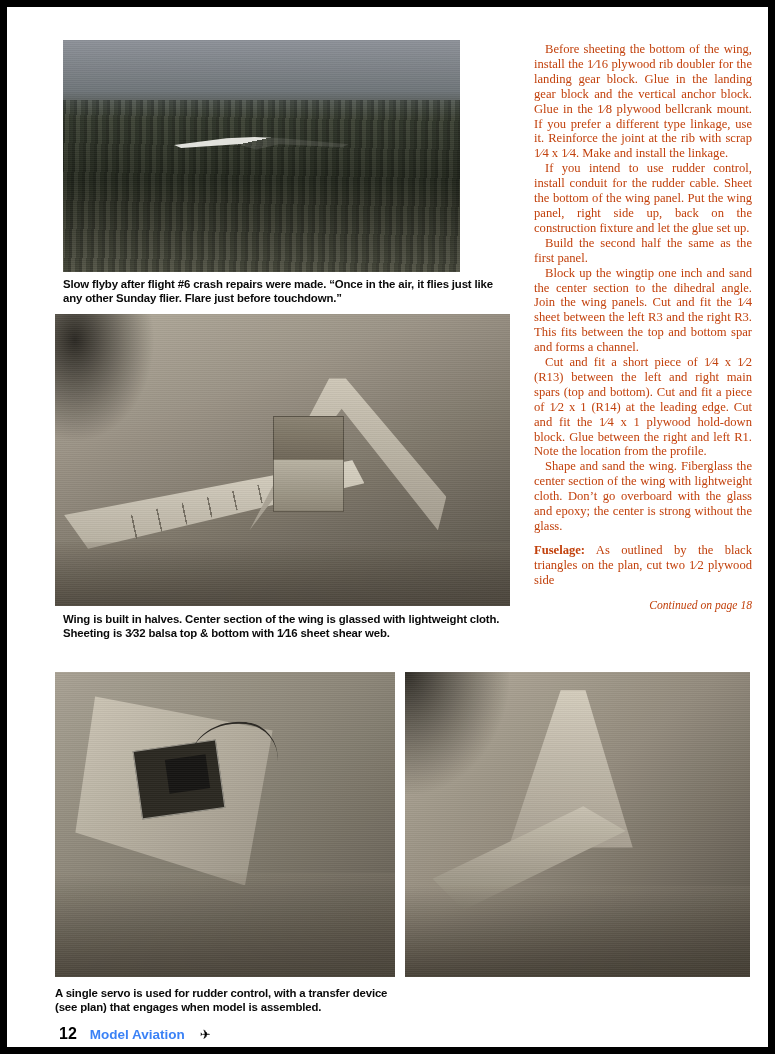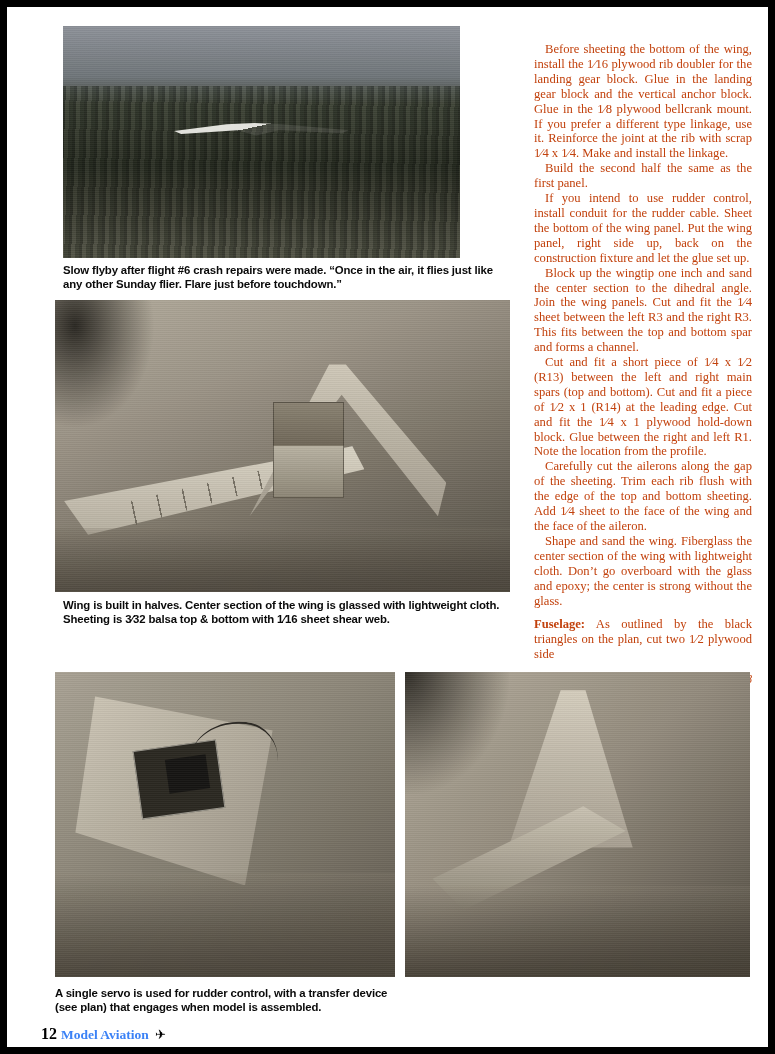--- a/index.html
+++ b/index.html
@@ -19,21 +19,21 @@
     top: 7px;
     width: 761px;
     height: 1040px;
     background: #ffffff;
   }
 
   
   .left-col {
     position: absolute;
     left: 48px;
-    top: 19px;
+    top: 33px;
     width: 455px;
   }
 
   .photo {
     background: #6d6a62;
     position: relative;
     overflow: hidden;
   }
   .photo-1 {
     width: 397px;
@@ -119,26 +119,26 @@
   }
   .bottom-caps .caption {
     margin: 0;
   }
   .cap3 { width: 340px; }
   .cap4 { width: 345px; }
 
   
   .footer {
     position: absolute;
-    left: 34px;
+    left: 52px;
     top: 1018px;
-    font-family: Liberation Serif, serif;
+    font-family: Liberation Sans, sans-serif;
     display: flex;
     align-items: baseline;
-    gap: 4px;
+    gap: 13px;
   }
   .folio {
     font-size: 16px;
     font-weight: bold;
     color: #000;
   }
   .mag {
     font-size: 13.5px;
     font-weight: bold;
     color: #3b82f6;
@@ -303,25 +303,24 @@
         <div class="table"></div>
       </div>
       <div class="grain"></div>
     </div>
     <div class="caption caption-2">Wing is built in halves. Center section of the wing is glassed with lightweight cloth. Sheeting is 3⁄32 balsa top &amp; bottom with 1⁄16 sheet shear web.</div>
 
   </div>
 
   <div class="right-col">
     <p>Before sheeting the bottom of the wing, install the 1⁄16 plywood rib doubler for the landing gear block. Glue in the landing gear block and the vertical anchor block. Glue in the 1⁄8 plywood bellcrank mount. If you prefer a different type linkage, use it. Reinforce the joint at the rib with scrap 1⁄4 x 1⁄4. Make and install the linkage.</p>
+    <p>If you intend to use rudder control, install conduit for the rudder cable. Sheet the bottom of the wing panel. Put the wing panel, right side up, back on the construction fixture and let the glue set up.</p>
     <p>Build the second half the same as the first panel.</p>
-    <p>If you intend to use rudder control, install conduit for the rudder cable. Sheet the bottom of the wing panel. Put the wing panel, right side up, back on the construction fixture and let the glue set up.</p>
     <p>Block up the wingtip one inch and sand the center section to the dihedral angle. Join the wing panels. Cut and fit the 1⁄4 sheet between the left R3 and the right R3. This fits between the top and bottom spar and forms a channel.</p>
     <p>Cut and fit a short piece of 1⁄4 x 1⁄2 (R13) between the left and right main spars (top and bottom). Cut and fit a piece of 1⁄2 x 1 (R14) at the leading edge. Cut and fit the 1⁄4 x 1 plywood hold-down block. Glue between the right and left R1. Note the location from the profile.</p>
-    <p>Carefully cut the ailerons along the gap of the sheeting. Trim each rib flush with the edge of the top and bottom sheeting. Add 1⁄4 sheet to the face of the wing and the face of the aileron.</p>
     <p>Shape and sand the wing. Fiberglass the center section of the wing with lightweight cloth. Don’t go overboard with the glass and epoxy; the center is strong without the glass.</p>
     <p class="noindent" style="margin-top:9px;"><span class="bold-lead">Fuselage:</span><span> As outlined by the black triangles on the plan, cut two 1⁄2 plywood side</span></p>
     <div class="cont">Continued on page 18</div>
   </div>
 
   <div class="bottom-row">
     <div class="photo photo-3 ph3">
       <div class="panel"></div>
       <div class="bay"></div>
       <div class="servo"></div>

